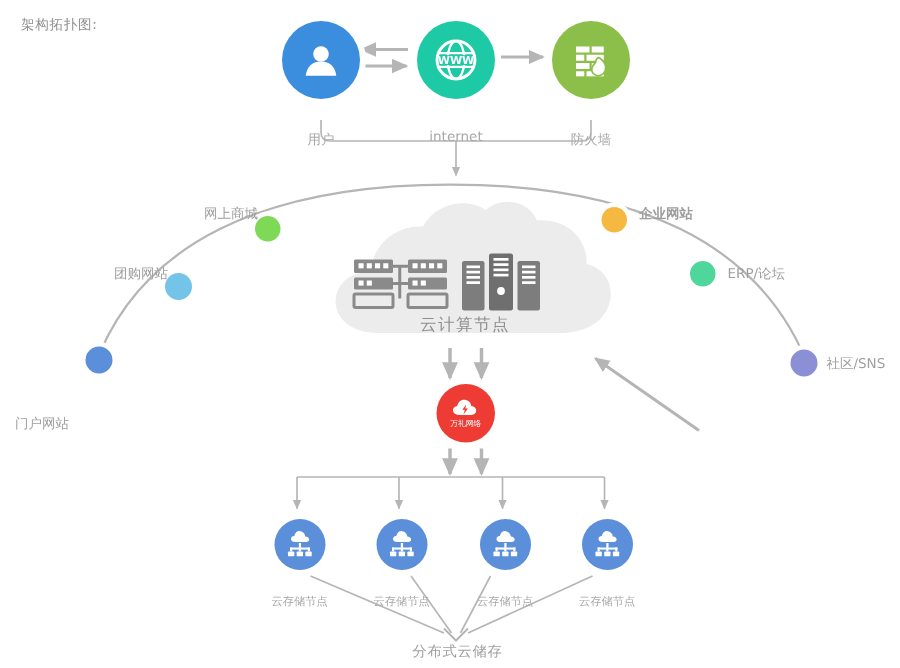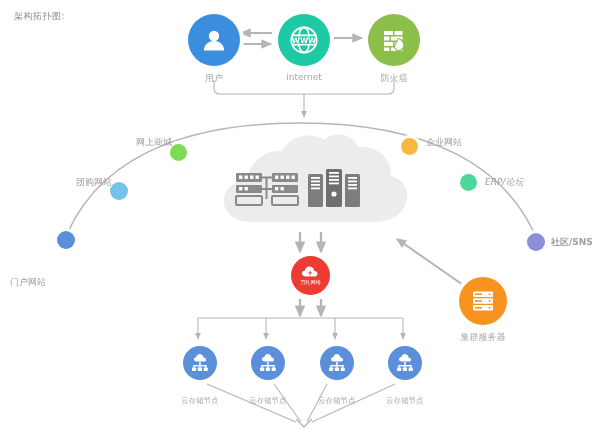--- a/index.html
+++ b/index.html
@@ -15,21 +15,21 @@
     position:absolute;left:14px;top:10px;font-size:9px;color:#8d8d8d;
     letter-spacing:.5px;white-space:nowrap;
   }
 
   .node{position:absolute;display:flex;flex-direction:column;align-items:center;}
   .circle{
     border-radius:50%;display:flex;align-items:center;justify-content:center;
     box-shadow:0 0 0 4px #ffffff;
   }
   .node-label{
-    margin-top:6px;font-size:9px;color:#a8a8a8;white-space:nowrap;text-align:center;
+    margin-top:21px;font-size:9px;color:#a8a8a8;white-space:nowrap;text-align:center;
   }
 
   
   .n-user{left:188px;top:14px;}
   .n-user .circle{width:52px;height:52px;background:#3b8ddd;}
   .n-net{left:278px;top:14px;}
   .n-net .circle{width:52px;height:52px;background:#1ec9a5;}
   .n-fw{left:368px;top:14px;}
   .n-fw .circle{width:52px;height:52px;background:#8cbf4a;}
 
@@ -235,51 +235,32 @@
         <rect x="95" y="11" width="10" height="1.8"></rect>
         <rect x="95" y="14.5" width="10" height="1.8"></rect>
         <circle cx="100" cy="26" r="2.6"></circle>
         <rect x="114" y="9" width="9" height="1.8"></rect>
         <rect x="114" y="12.5" width="9" height="1.8"></rect>
         <rect x="114" y="16" width="9" height="1.8"></rect>
         <rect x="114" y="19.5" width="9" height="1.8"></rect>
       </g>
     </svg>
   </div>
+  <div class="cloud-label">云计算节点</div>
 
   <div class="badge">
     <svg width="19" height="13" viewBox="0 0 19 13">
       <path d="M5,11.6 C2.4,11.6 0.8,10 1,8.2 C1.2,6.6 2.6,5.7 3.8,5.9
                C4.2,3.1 6.3,1.3 8.8,1.5 C11.3,1.7 13.1,3.6 13.2,5.9
                C15.2,5.9 16.6,7.2 16.5,8.9 C16.4,10.5 15,11.6 13.2,11.6 Z" fill="#ffffff"></path>
       <path d="M9.8,4.6 L7.2,8.2 L8.9,8.2 L8,11.2 L11,7.3 L9.2,7.3 Z" fill="#ee3b33"></path>
     </svg>
     <div class="badge-text">万礼网络</div>
   </div>
 
-  <div class="node n-cluster">
-    <div class="circle">
-      <svg width="26" height="26" viewBox="0 0 26 26">
-        <g fill="#ffffff">
-          <rect x="3" y="3.5" width="20" height="5.4" rx="1"></rect>
-          <rect x="3" y="10.3" width="20" height="5.4" rx="1"></rect>
-          <rect x="3" y="17.1" width="20" height="5.4" rx="1"></rect>
-        </g>
-        <g fill="#f7931e">
-          <rect x="5" y="5.4" width="7" height="1.6"></rect>
-          <rect x="5" y="12.2" width="7" height="1.6"></rect>
-          <rect x="5" y="19" width="7" height="1.6"></rect>
-          <circle cx="19.6" cy="6.2" r="1"></circle>
-          <circle cx="19.6" cy="13" r="1"></circle>
-          <circle cx="19.6" cy="19.8" r="1"></circle>
-        </g>
-      </svg>
-    </div>
-    <div class="node-label">集群服务器</div>
-  </div>
 
   <div class="node n-store st1">
     <div class="circle">
       <svg width="22" height="22" viewBox="0 0 22 22">
         <path d="M5.6,9.4 C3.6,9.4 2.6,8.2 2.8,7 C3,5.8 4.1,5.2 5,5.4
                  C5.4,3.2 7,1.9 8.9,2.1 C10.8,2.3 12.2,3.8 12.3,5.6
                  C13.9,5.6 15,6.6 14.9,7.9 C14.8,9 13.7,9.4 12.4,9.4 Z" fill="#ffffff" transform="translate(2.2,0)"></path>
         <g fill="#ffffff">
           <rect x="10.2" y="10" width="1.5" height="3"></rect>
           <rect x="4.4" y="13" width="13.2" height="1.4"></rect>
@@ -351,29 +332,30 @@
           <rect x="16.2" y="13" width="1.4" height="2.6"></rect>
           <rect x="3" y="15.6" width="4.2" height="3.3" rx="0.6"></rect>
           <rect x="8.8" y="15.6" width="4.2" height="3.3" rx="0.6"></rect>
           <rect x="14.6" y="15.6" width="4.2" height="3.3" rx="0.6"></rect>
         </g>
       </svg>
     </div>
     <div class="node-label">云存储节点</div>
   </div>
 
+  <div class="bottom-label">分布式云储存</div>
 
   <div id="arc-dots">
       <div class="dot" style="left: 57px; top: 231px; width: 18px; height: 18px; background: rgb(91, 143, 217);"></div>
       <div class="dot-label" style="left: 10px; top: 229px; margin-top: 47px;">门户网站</div>
       <div class="dot" style="left: 110px; top: 182px; width: 18px; height: 18px; background: rgb(115, 196, 232);"></div>
       <div class="dot-label" style="left: 76px; top: 176px;">团购网站</div>
       <div class="dot" style="left: 169.5px; top: 143.5px; width: 17px; height: 17px; background: rgb(126, 217, 87);"></div>
       <div class="dot-label" style="left: 136px; top: 136px;">网上商城</div>
       <div class="dot" style="left: 400.5px; top: 137.5px; width: 17px; height: 17px; background: rgb(245, 185, 66);"></div>
-      <div class="dot-label" style="left: 426px; top: 136px;">企业网站</div>
+      <div class="dot-label" style="left: 426px; top: 136px; font-weight: bold;">企业网站</div>
       <div class="dot" style="left: 459.5px; top: 173.5px; width: 17px; height: 17px; background: rgb(78, 214, 155);"></div>
-      <div class="dot-label" style="left: 485px; top: 176px; font-style: italic;">ERP/论坛</div>
+      <div class="dot-label" style="left: 485px; top: 176px;">ERP/论坛</div>
       <div class="dot" style="left: 527px; top: 233px; width: 18px; height: 18px; background: rgb(139, 143, 214);"></div>
-      <div class="dot-label" style="left: 551px; top: 236px; font-weight: bold;">社区/SNS</div>
+      <div class="dot-label" style="left: 551px; top: 236px;">社区/SNS</div>
     </div>
 
 </div>
 
 </body></html>

